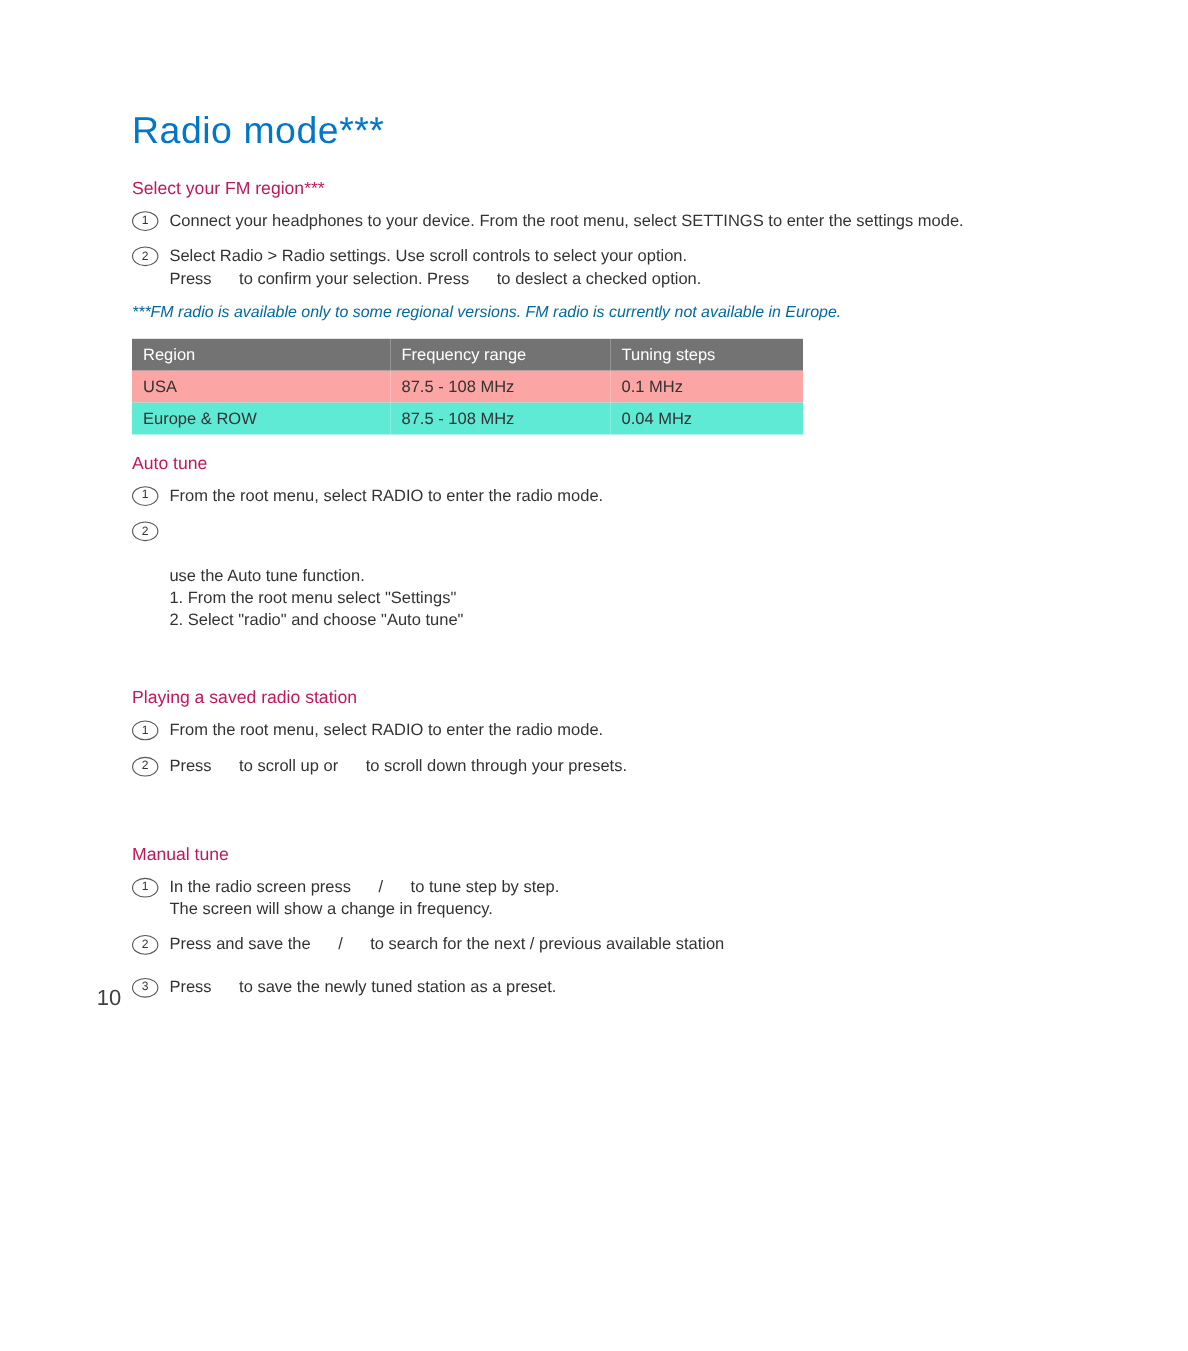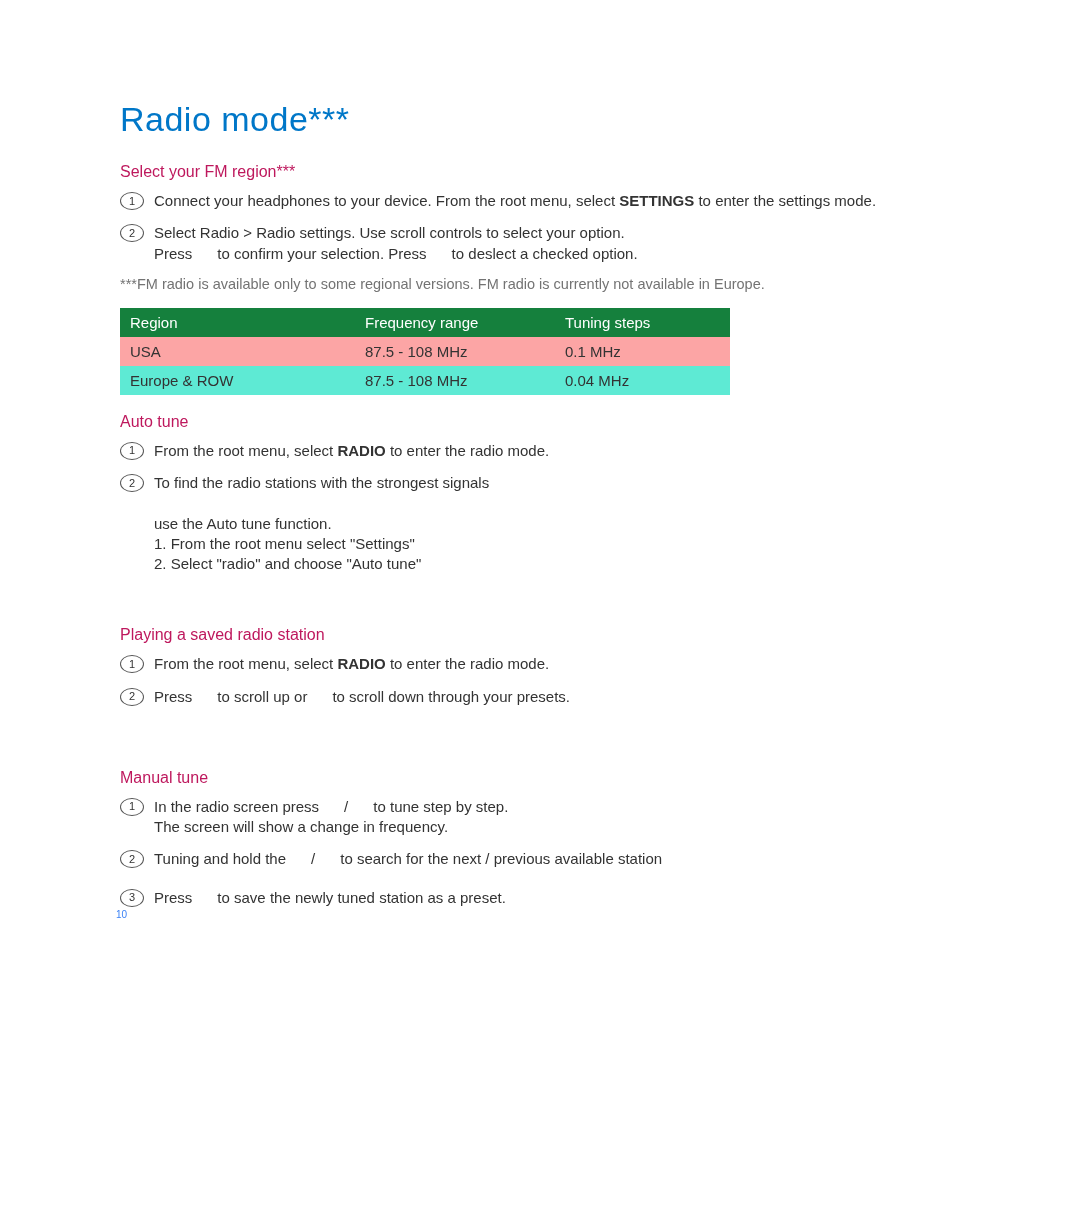--- a/index.html
+++ b/index.html
@@ -55,55 +55,56 @@
     justify-content: center;
     font-size: 11px;
     line-height: 1;
     margin-right: 10px;
     margin-top: 1px;
     box-sizing: border-box;
   }
   .step-text {
     flex: 1;
   }
-  .bold { font-weight: 700; }
+  .bold { font-weight: 400; }
   .note {
+    font-style: italic;
     font-size: 14.5px;
     margin: 8px 0 16px 0;
-    color: #737373;
+    color: #0369a1;
   }
   table.freq {
     border-collapse: collapse;
     width: 610px;
     font-size: 15px;
     margin-bottom: 18px;
   }
   table.freq th {
-    background: #15803d;
+    background: #737373;
     color: #fff;
     font-weight: 400;
     text-align: left;
     padding: 6px 10px;
   }
   table.freq td {
     background: #fca5a5;
     padding: 6px 10px;
     color: #333;
   }
   table.freq td.alt, table.freq tr.alt td {
     background: #5eead4;
   }
   .section-spacer-sm { height: 30px; }
   .section-spacer-md { height: 40px; }
   .page-number {
     position: absolute;
-    left: 116px;
+    left: 88px;
     bottom: 148px;
-    font-size: 10px;
-    color: #3b82f6;
+    font-size: 20px;
+    color: #404040;
   }
 </style>
 </head>
 <body>
 
 <div class="page">
 
   <h1 class="title">Radio mode***</h1>
 
   <div class="section-title">Select your FM region***</div>
@@ -148,21 +149,21 @@
   <ul class="steps">
     <li>
       <span class="step-num">1</span>
       <span class="step-text">
         <span>From the root menu, select </span><span class="bold">RADIO</span><span> to enter the radio mode.</span>
       </span>
     </li>
     <li>
       <span class="step-num">2</span>
       <span class="step-text">
-        <span>To find the radio stations with the strongest signals</span><br>
+        <br>
         <br>
         <span>use the Auto tune function.</span><br>
         <span>1. From the root menu select "Settings"</span><br>
         <span>2. Select "radio" and choose "Auto tune"</span>
       </span>
     </li>
   </ul>
 
   <div class="section-spacer-sm"></div>
 
@@ -189,21 +190,21 @@
     <li>
       <span class="step-num">1</span>
       <span class="step-text">
         <span>In the radio screen press </span>&nbsp;&nbsp;&nbsp;&nbsp;<span> / </span>&nbsp;&nbsp;&nbsp;&nbsp;<span> to tune step by step.</span><br>
         <span>The screen will show a change in frequency.</span>
       </span>
     </li>
     <li>
       <span class="step-num">2</span>
       <span class="step-text">
-        <span>Tuning and hold the </span>&nbsp;&nbsp;&nbsp;&nbsp;<span> / </span>&nbsp;&nbsp;&nbsp;&nbsp;<span> to search for the next / previous available station</span>
+        <span>Press and save the </span>&nbsp;&nbsp;&nbsp;&nbsp;<span> / </span>&nbsp;&nbsp;&nbsp;&nbsp;<span> to search for the next / previous available station</span>
       </span>
     </li>
     <li style="margin-top:18px;">
       <span class="step-num">3</span>
       <span class="step-text">
         <span>Press </span>&nbsp;&nbsp;&nbsp;&nbsp;<span> to save the newly tuned station as a preset.</span>
       </span>
     </li>
   </ul>
 

